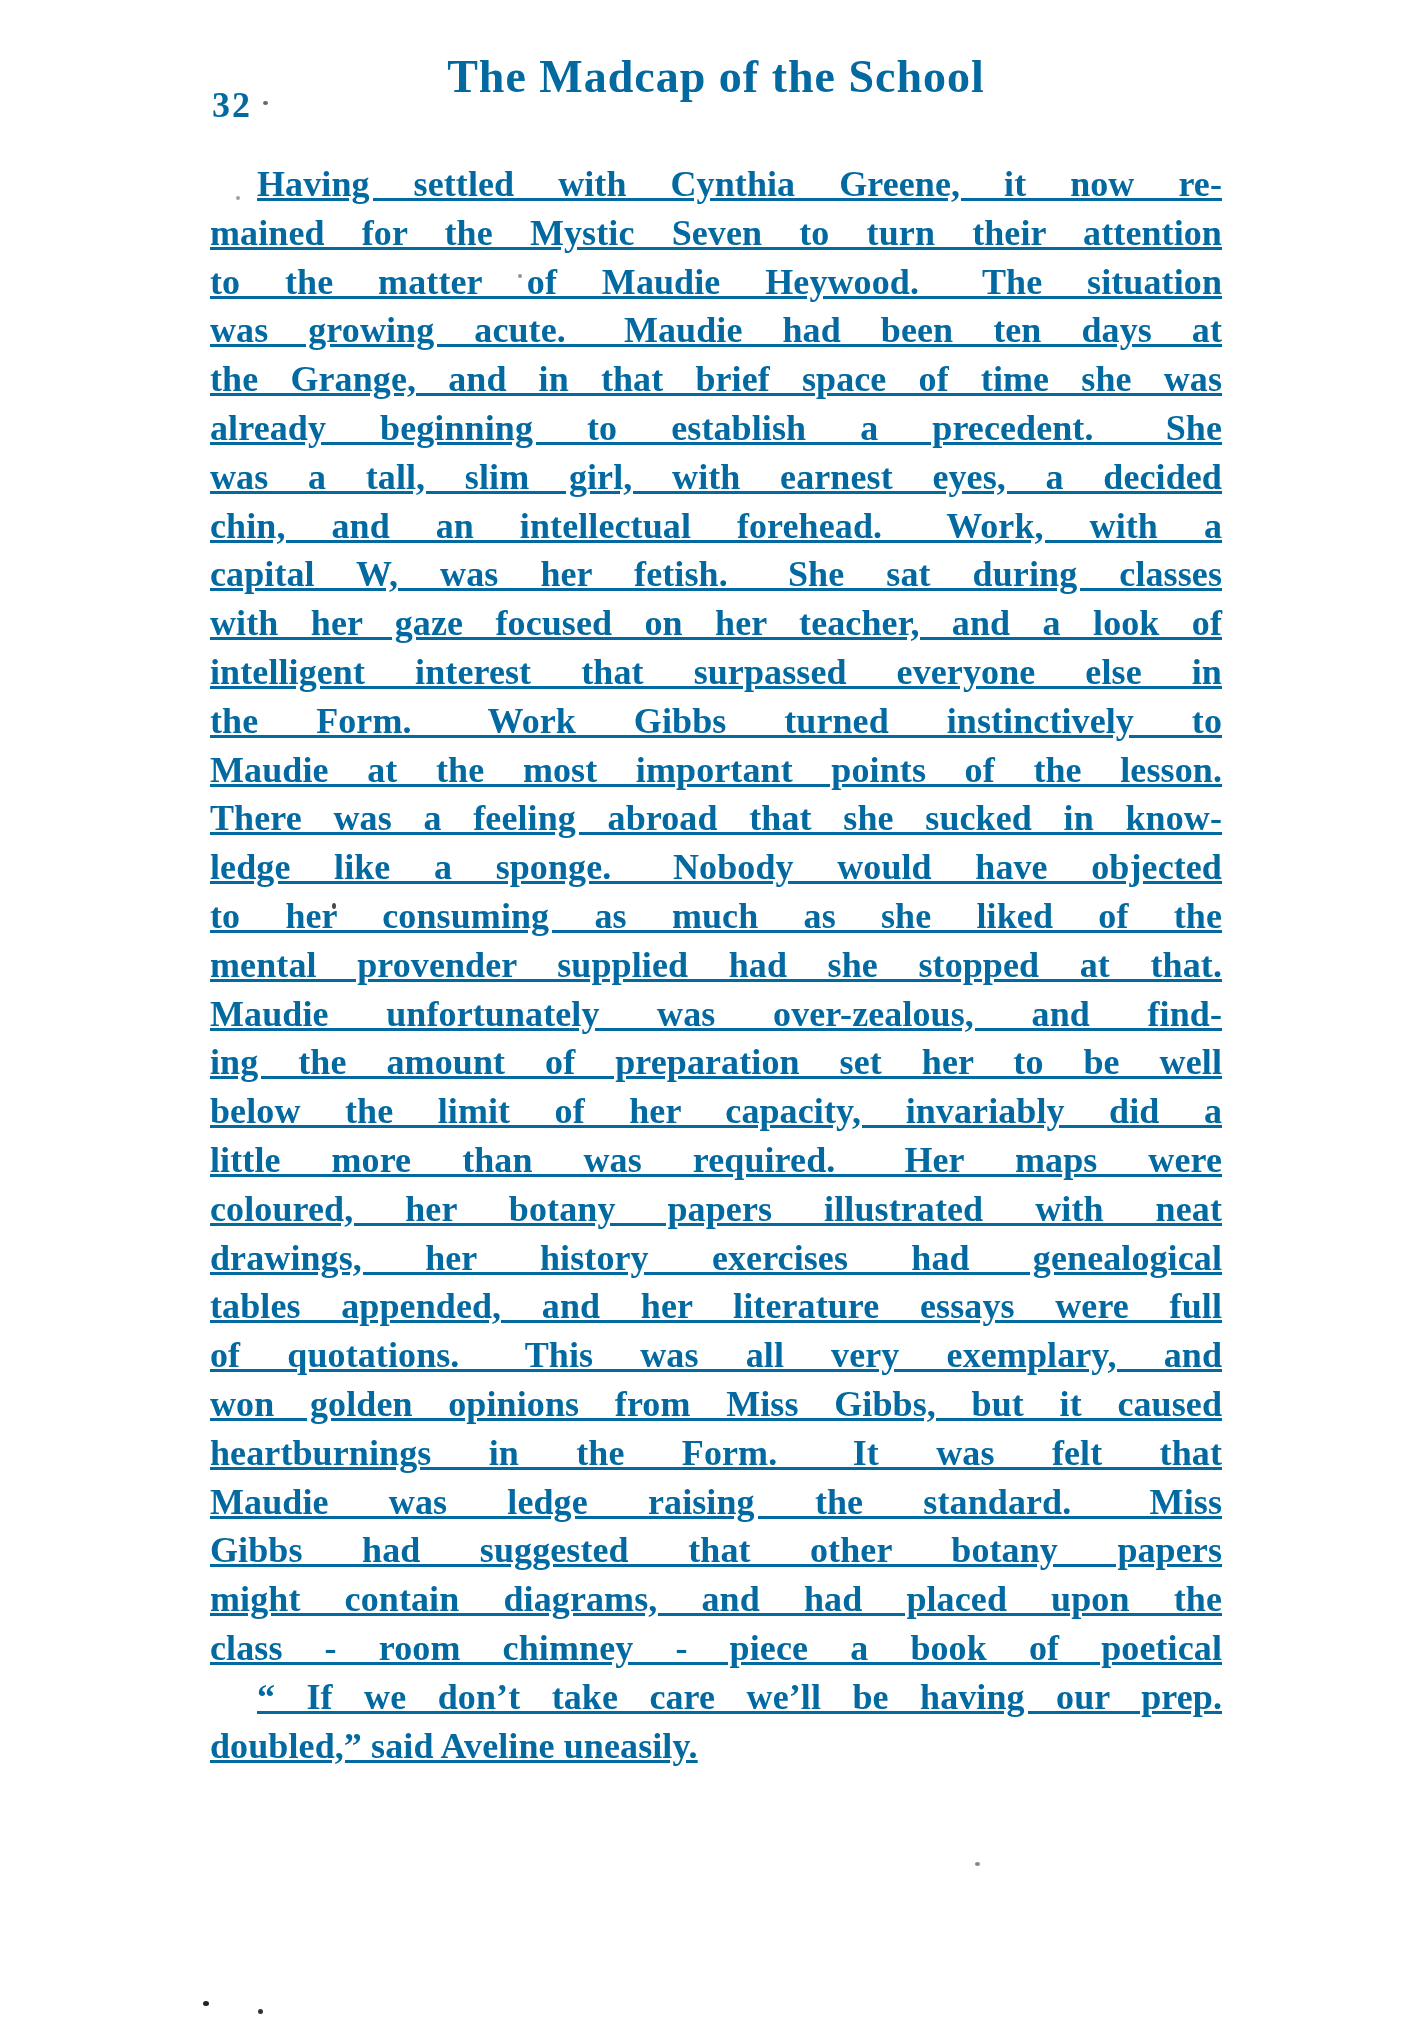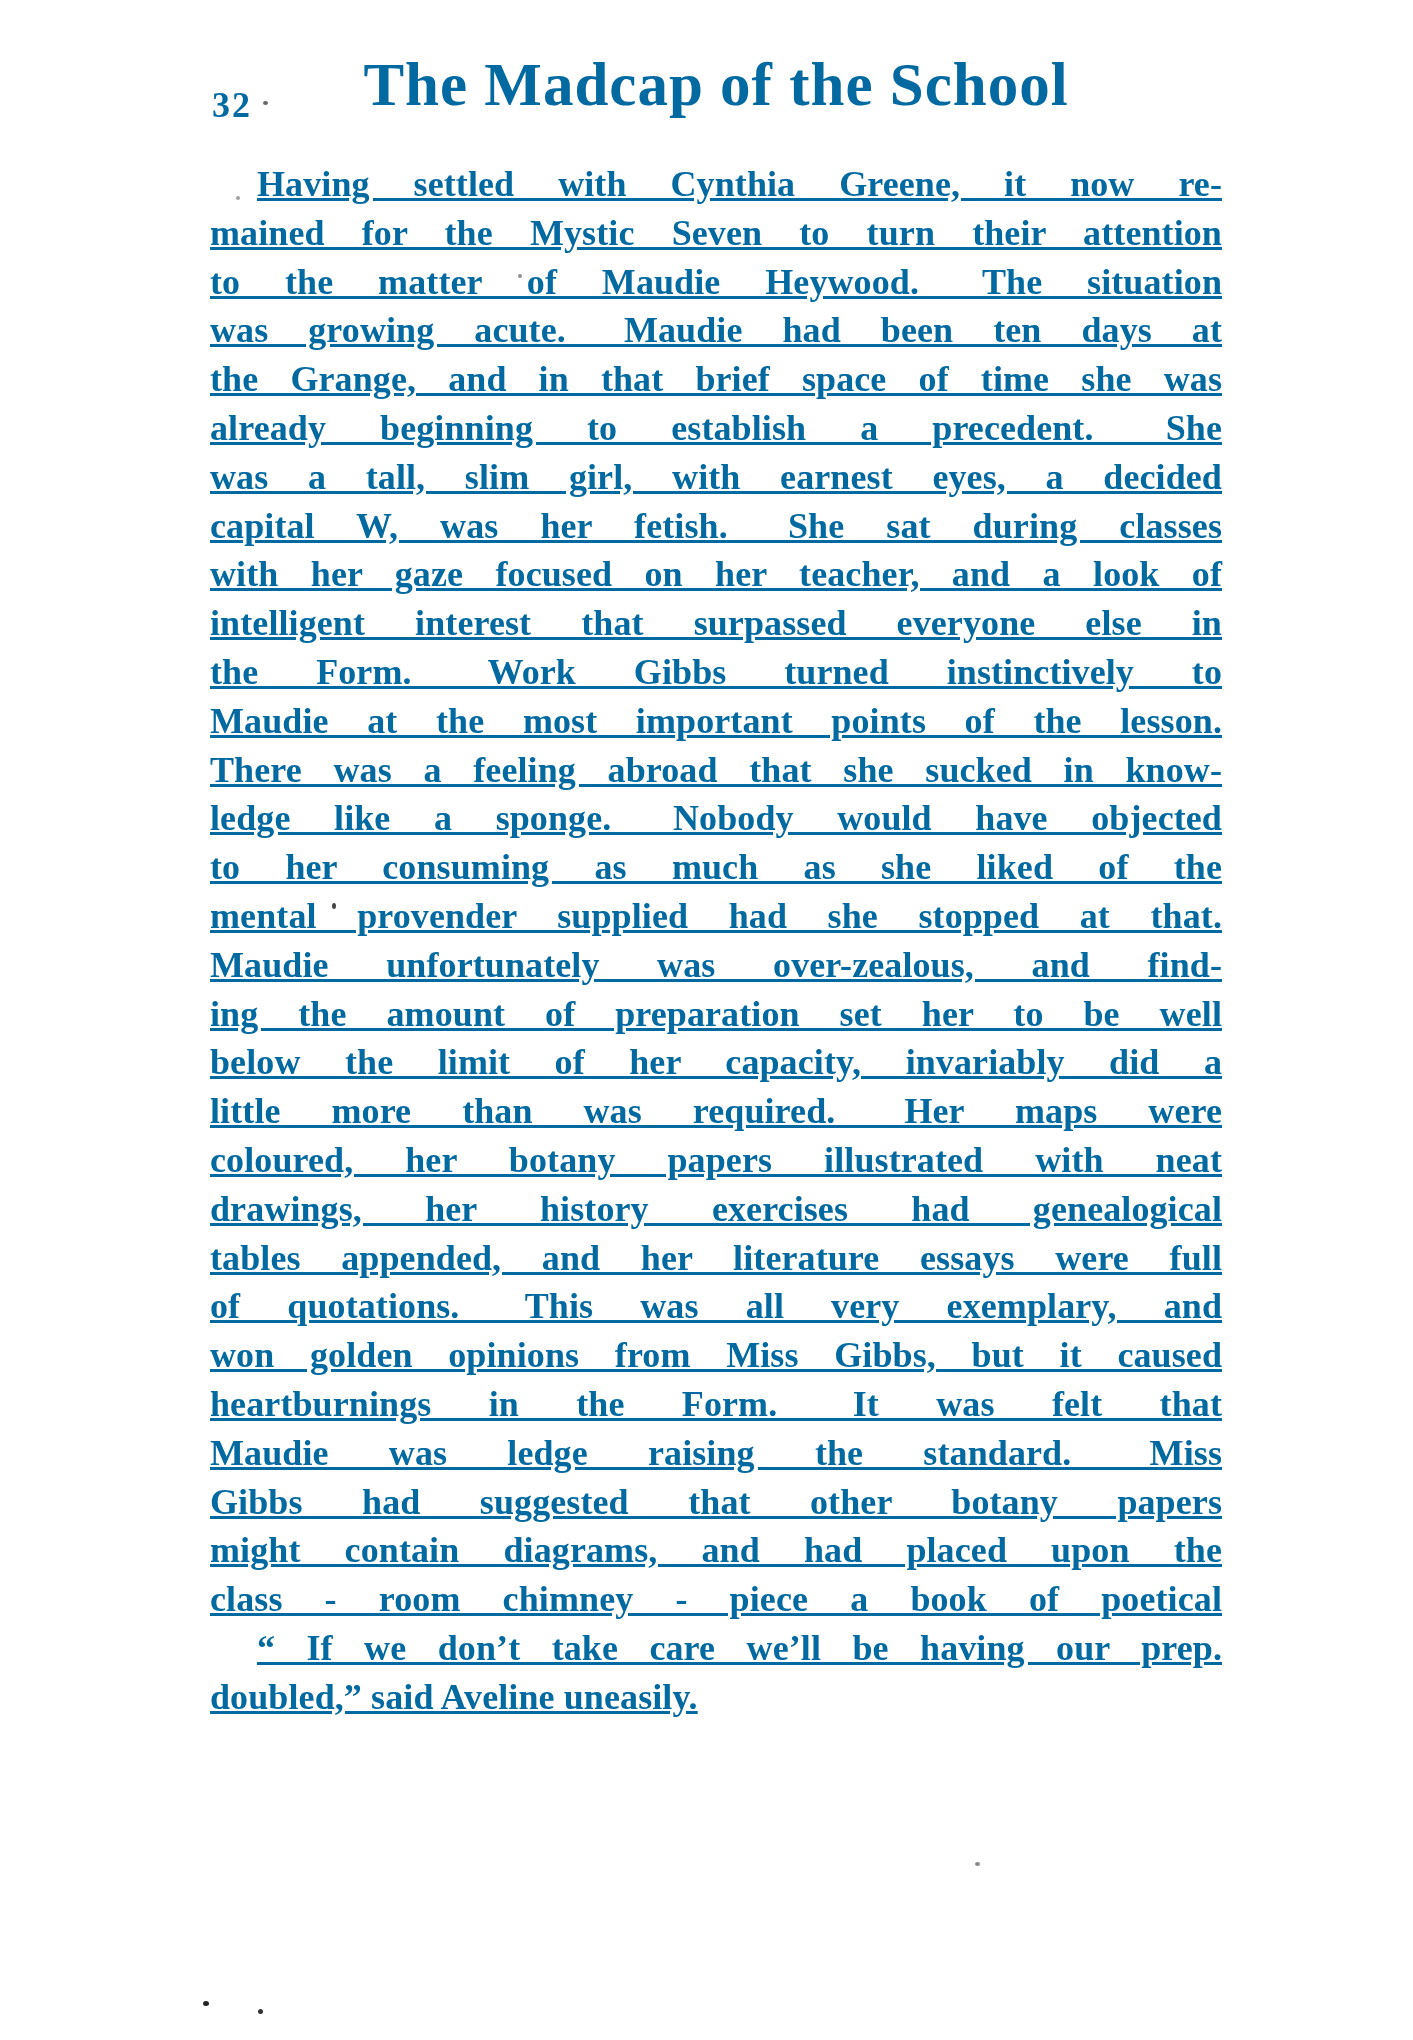--- a/index.html
+++ b/index.html
@@ -17,21 +17,21 @@
     color: #0369a1;
   }
   .running-head {
     position: absolute;
     top: 54px;
     left: 210px;
     width: 1012px;
   }
   .chapter-title {
     margin: 0;
-    font-size: 61px;
+    font-size: 46px;
     line-height: 1;
     font-weight: bold;
     text-align: center;
     letter-spacing: 1px;
     white-space: nowrap;
   }
   .page-number {
     position: absolute;
     left: 2px;
     top: 33px;
@@ -77,20 +77,21 @@
   </header>
 
   <main class="text-block" id="text-block">
       <div class="line indent">Having settled with Cynthia Greene, it now re-</div>
       <div class="line">mained for the Mystic Seven to turn their attention</div>
       <div class="line">to the matter of Maudie Heywood.  The situation</div>
       <div class="line">was growing acute.  Maudie had been ten days at</div>
       <div class="line">the Grange, and in that brief space of time she was</div>
       <div class="line">already beginning to establish a precedent.  She</div>
       <div class="line">was a tall, slim girl, with earnest eyes, a decided</div>
+      <div class="line">chin, and an intellectual forehead.  Work, with a</div>
       <div class="line">capital W, was her fetish.  She sat during classes</div>
       <div class="line">with her gaze focused on her teacher, and a look of</div>
       <div class="line">intelligent interest that surpassed everyone else in</div>
       <div class="line">the Form.  Work Gibbs turned instinctively to</div>
       <div class="line">Maudie at the most important points of the lesson.</div>
       <div class="line">There was a feeling abroad that she sucked in know-</div>
       <div class="line">ledge like a sponge.  Nobody would have objected</div>
       <div class="line">to her consuming as much as she liked of the</div>
       <div class="line">mental provender supplied had she stopped at that.</div>
       <div class="line">Maudie unfortunately was over-zealous, and find-</div>

